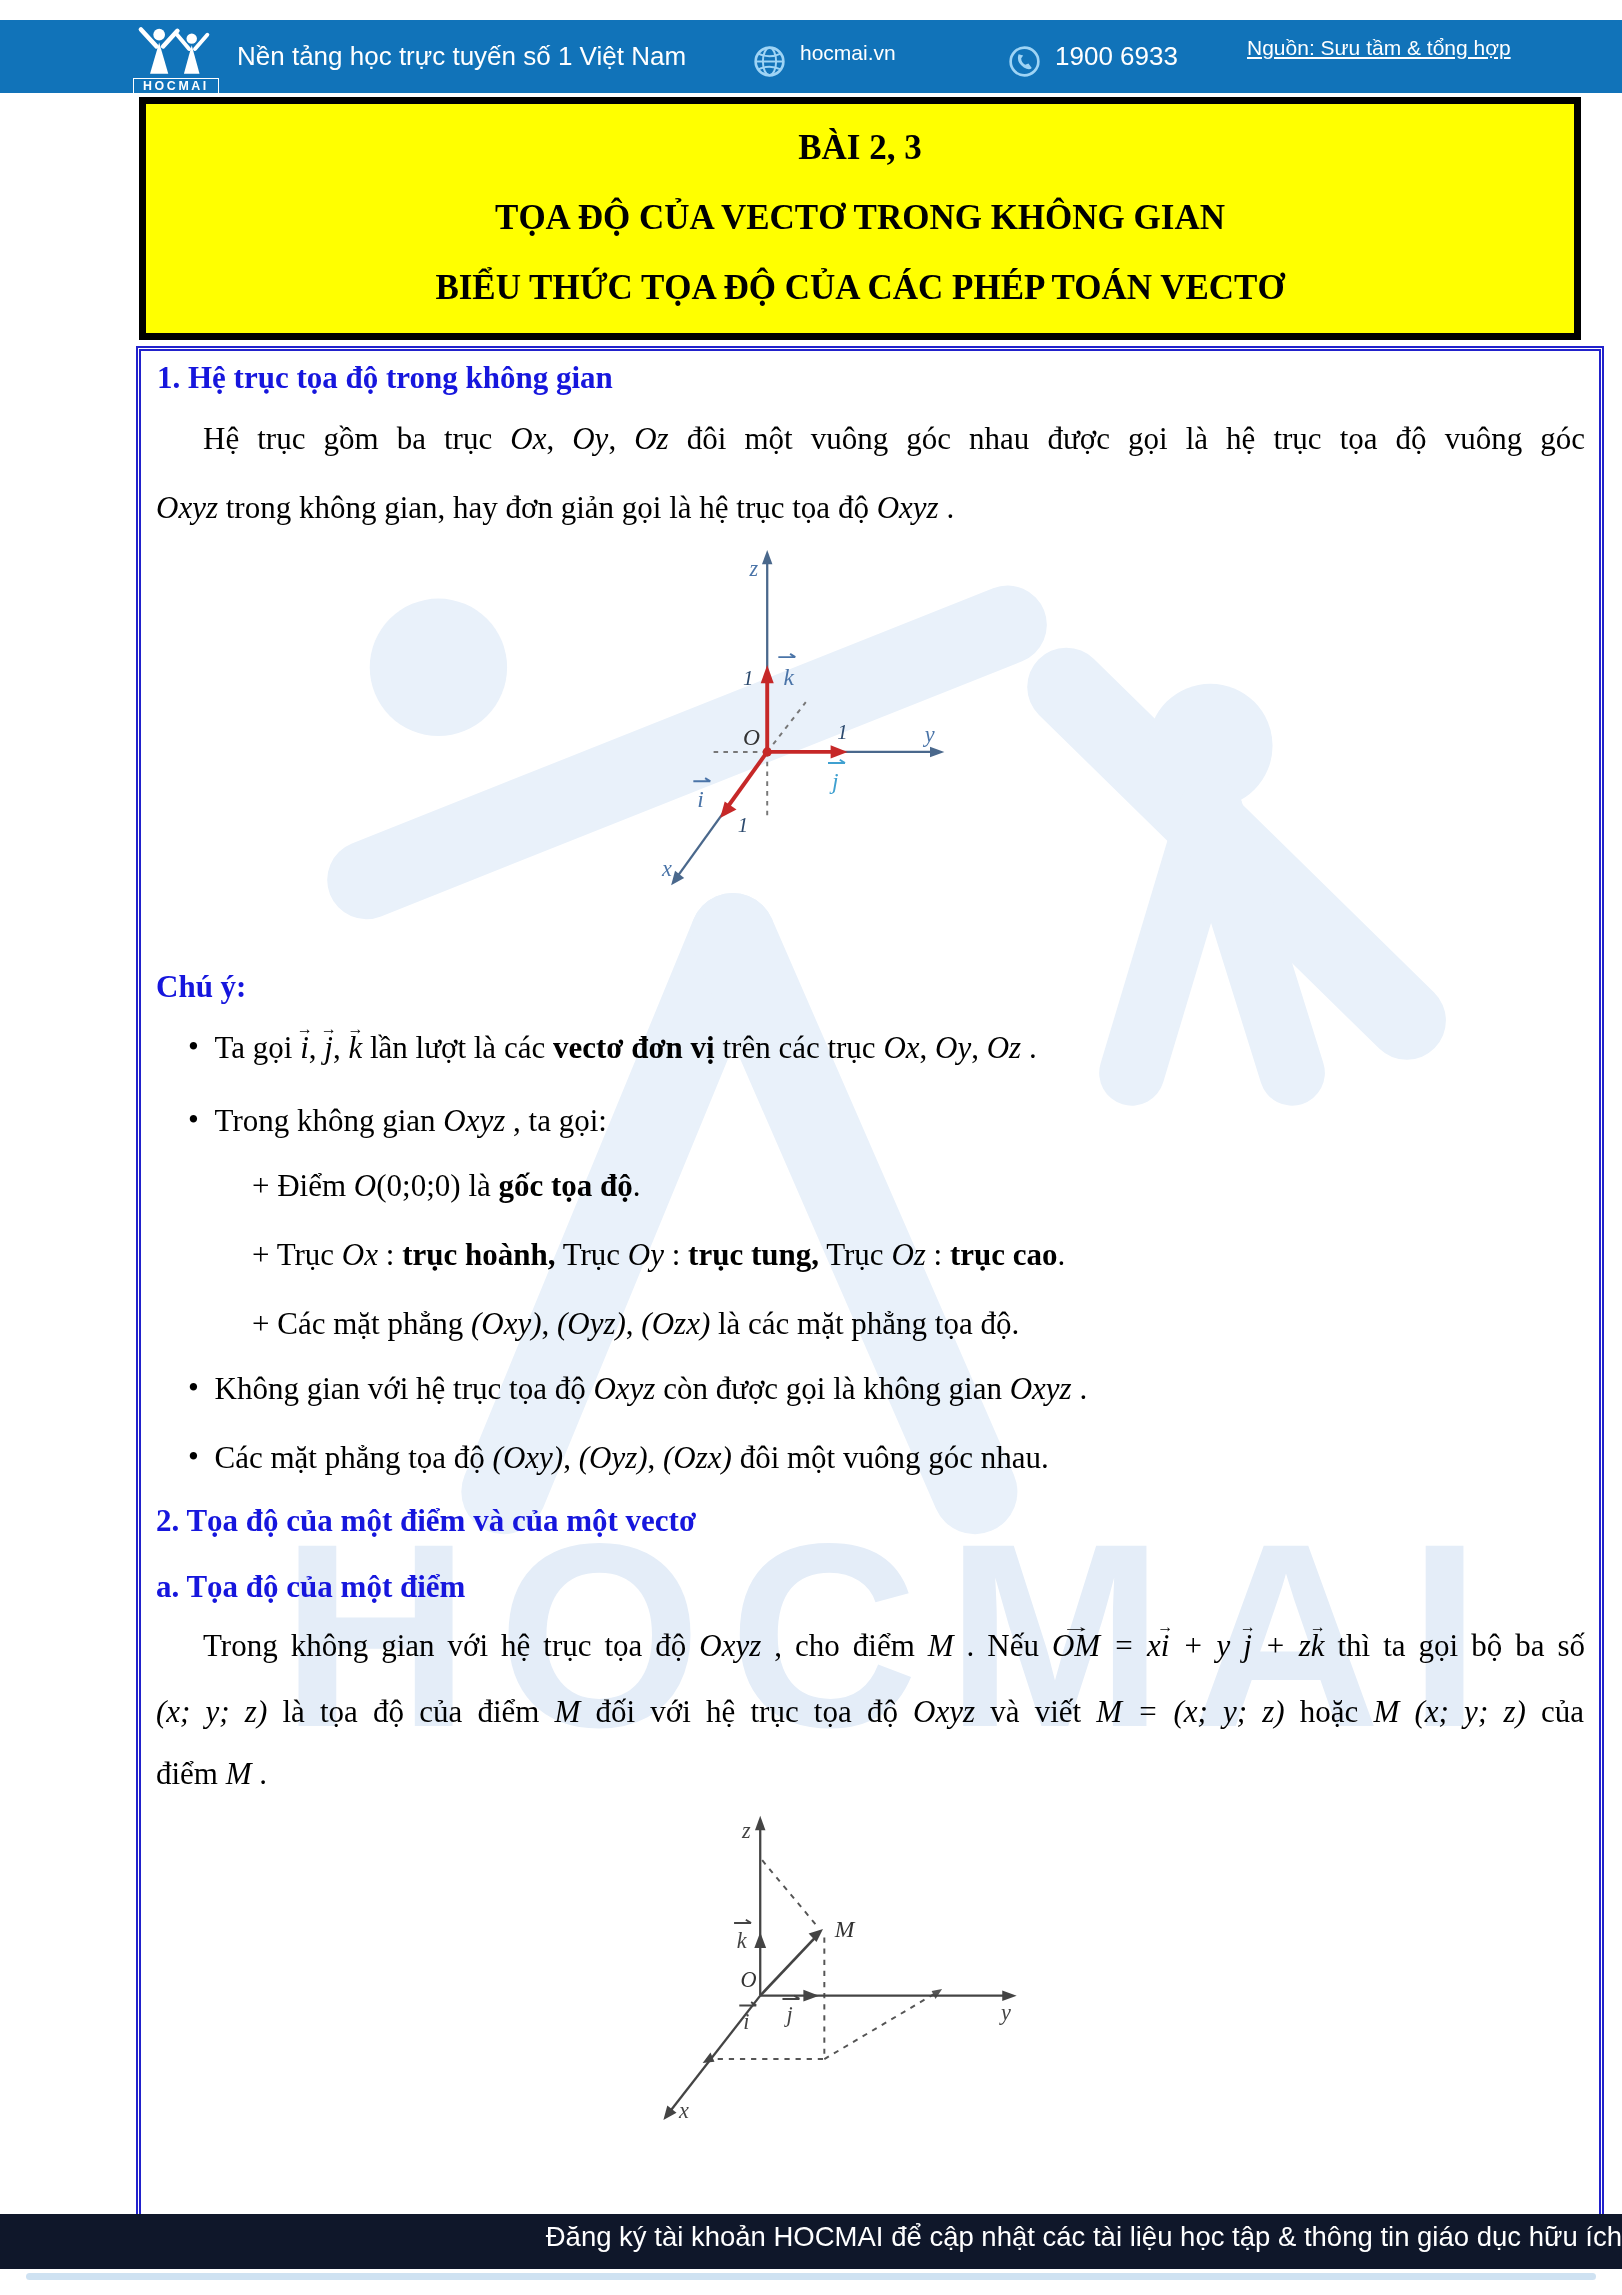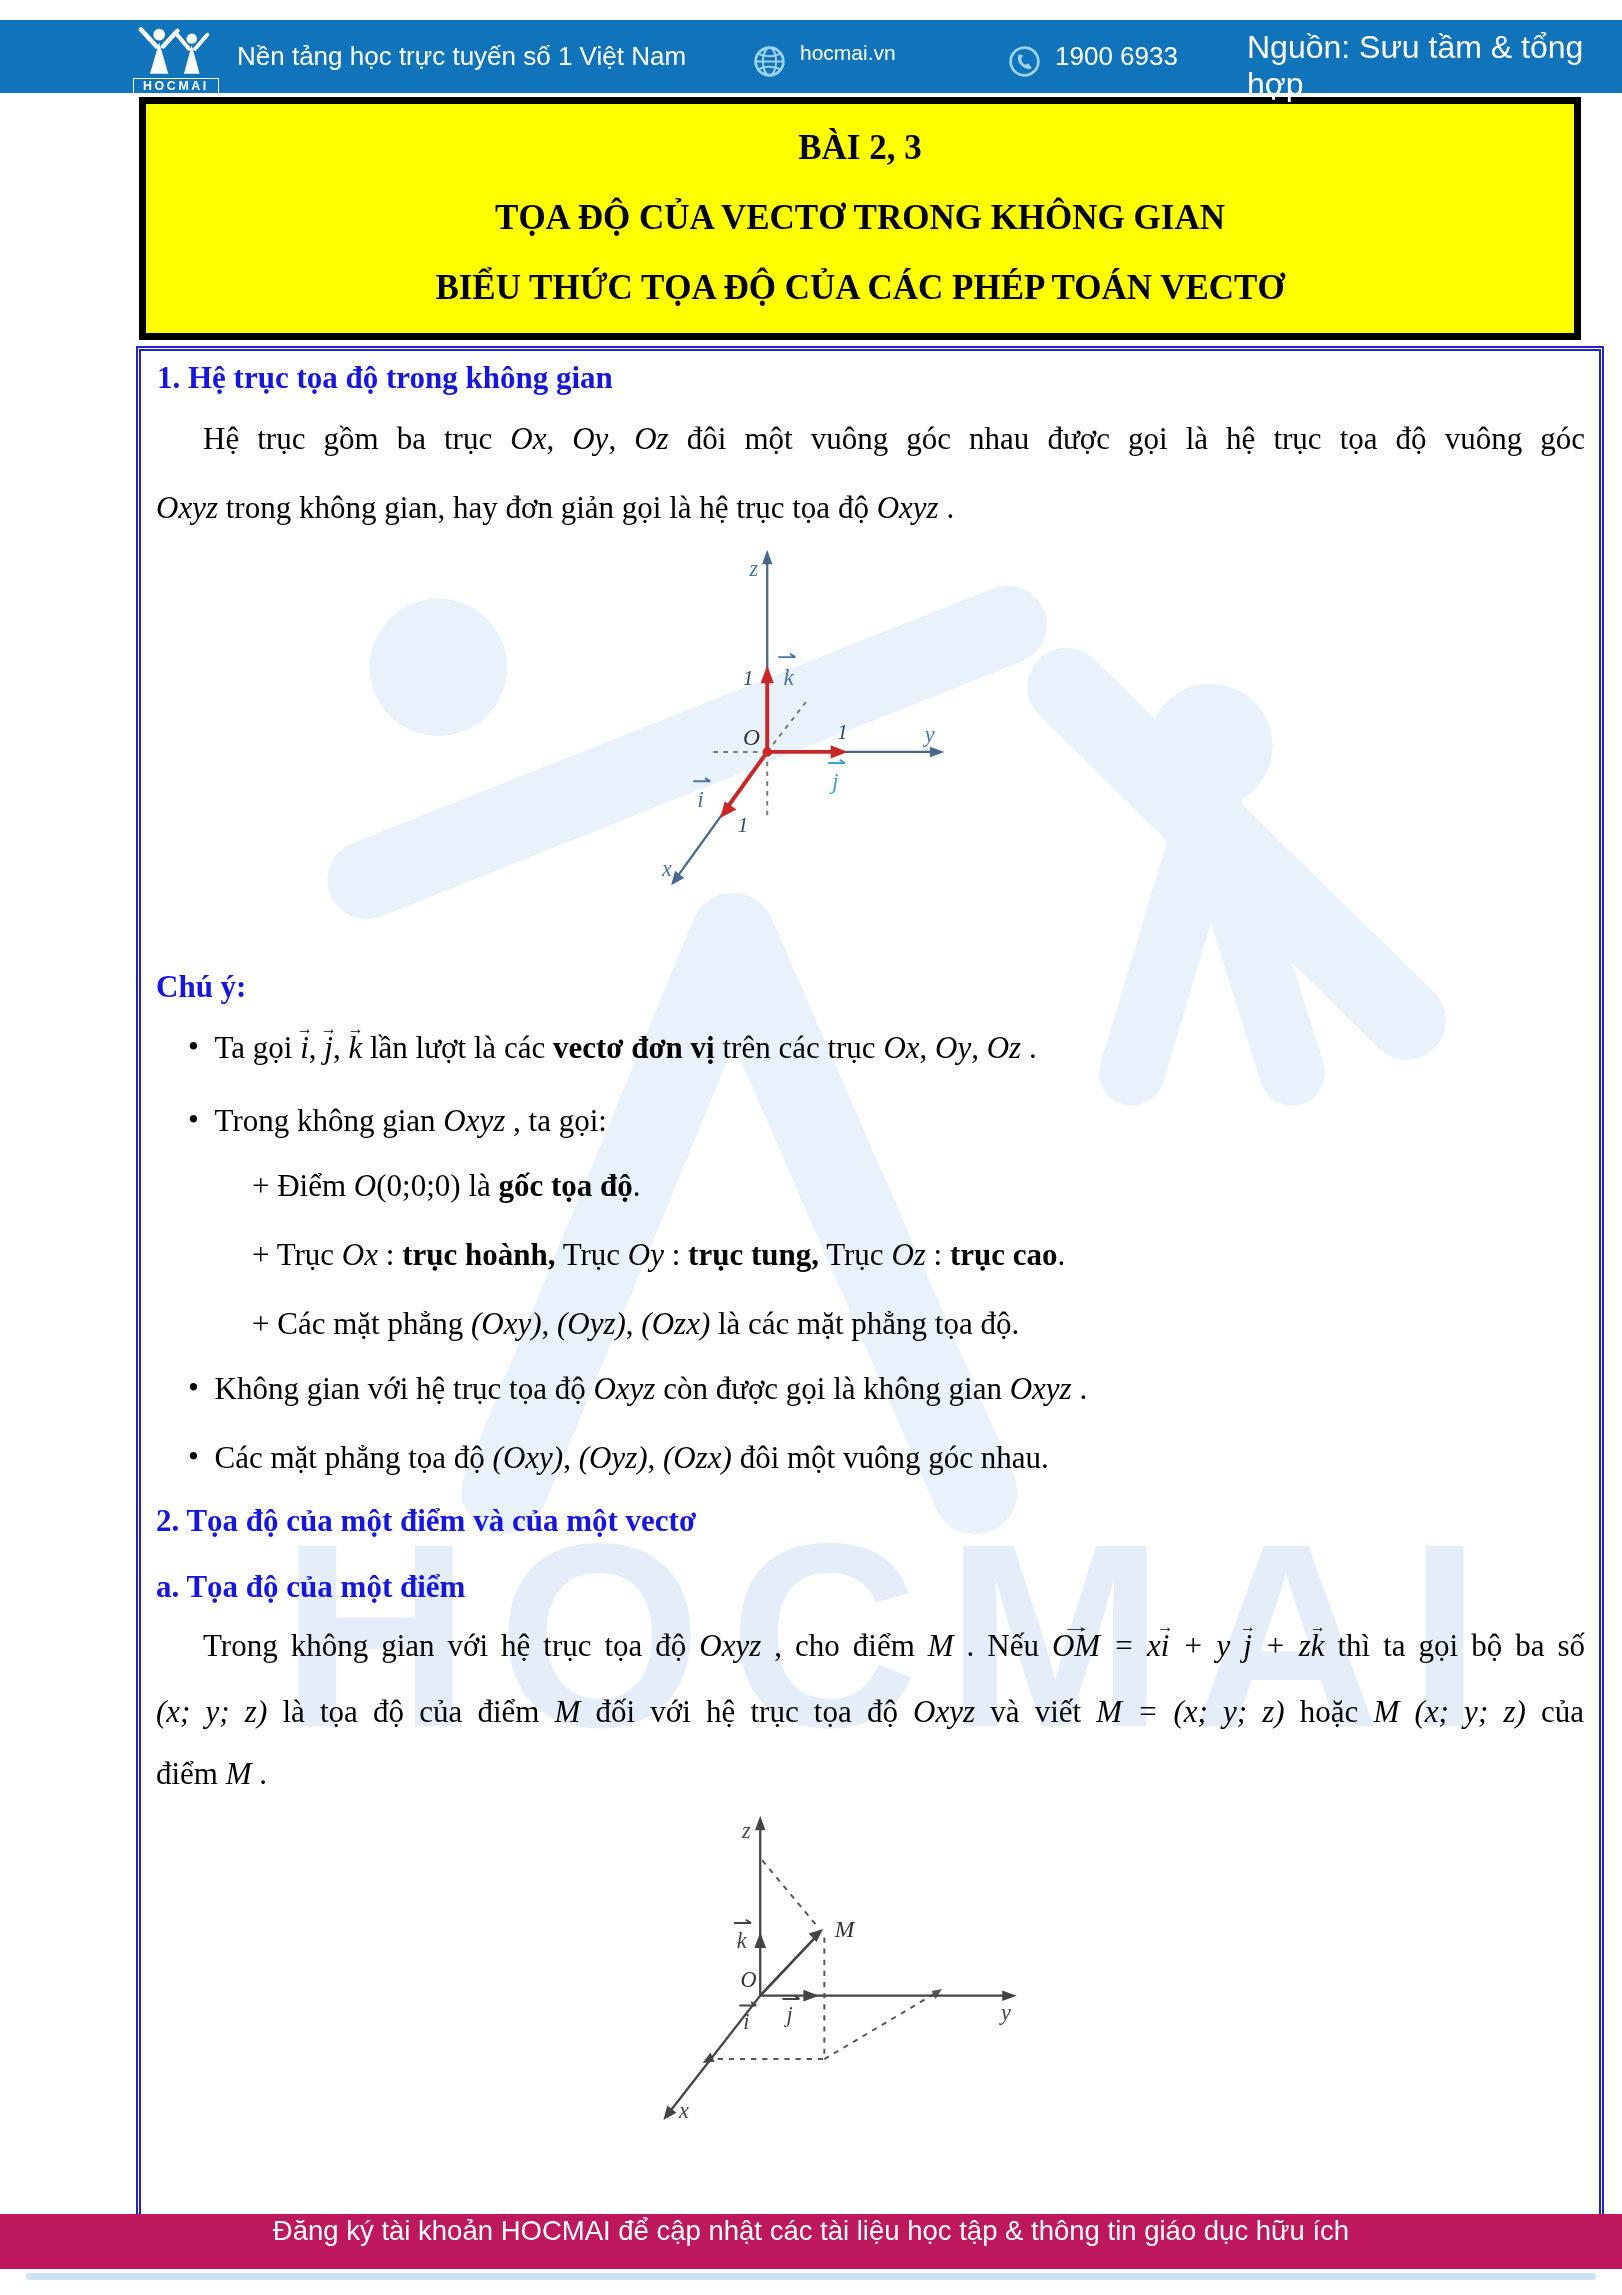--- a/index.html
+++ b/index.html
@@ -16,21 +16,21 @@
   #header{position:absolute;left:0;top:19.6px;width:1622px;height:73px;background:#1173b9;z-index:2;
           font-family:"Liberation Sans", sans-serif;color:#fff;}
   #logo-fig{position:absolute;left:134px;top:3.9px;}
   #logo-box{position:absolute;left:133px;top:58px;width:84px;height:15.7px;border:1.3px solid #fff;
             font-size:12.4px;font-weight:bold;letter-spacing:2.6px;text-align:center;line-height:15.7px;}
   #tagline{position:absolute;left:237px;top:21.6px;font-size:26px;}
   #hd-globe{position:absolute;left:753px;top:25px;}
   #hd-web{position:absolute;left:800px;top:21.6px;font-size:21px;}
   #hd-phone-ic{position:absolute;left:1008px;top:25px;}
   #hd-phone{position:absolute;left:1055px;top:21.6px;font-size:26px;}
-  #hd-src{position:absolute;left:1247px;top:9px;font-size:32px;}
+  #hd-src{position:absolute;left:1247px;top:16px;font-size:21px;text-decoration:underline;}
 
   
   #titlebox{position:absolute;left:139px;top:97px;width:1442px;height:243px;box-sizing:border-box;
             background:#ffff00;border:7.9px solid #000;z-index:1;
             display:flex;flex-direction:column;justify-content:space-around;align-items:center;
             padding:9.2px 6.5px;text-align:center;}
   .title-line{font-weight:bold;font-size:35px;line-height:1.1;color:#000;}
 
   
   #contentbox{position:absolute;left:136px;top:346px;width:1468px;height:1868px;box-sizing:border-box;
@@ -47,23 +47,23 @@
   .vec{font-style:italic;position:relative;display:inline-block;}
   .vec::after{content:"→";position:absolute;left:50%;top:-0.52em;transform:translateX(-50%);
               font-size:0.52em;font-style:normal;line-height:1;}
   .vecw::after{transform:translateX(-50%) scaleX(1.9);}
 
   
   .fig{position:absolute;z-index:2;}
   .fig text{font-family:"Liberation Serif", serif;font-style:italic;}
 
   
-  #footer{position:absolute;left:0;top:2214px;width:1622px;height:55px;background:#be185d;z-index:4;
+  #footer{position:absolute;left:0;top:2214px;width:1622px;height:55px;background:#0f172a;z-index:4;
           font-family:"Liberation Sans", sans-serif;color:#fff;font-size:27.5px;
-          text-align:center;padding-top:1px;box-sizing:border-box;}
+          text-align:right;padding-top:7px;box-sizing:border-box;}
   #footer-edge{position:absolute;left:26px;top:2273px;width:1570px;height:6.5px;background:#cfe2f2;
           border-radius:3.9px;z-index:4;}
 </style>
 </head>
 <body>
 
 <div id="page">
 
   <div id="wm">
     <svg width="1622" height="2295" viewBox="0 0 2479 3508">

